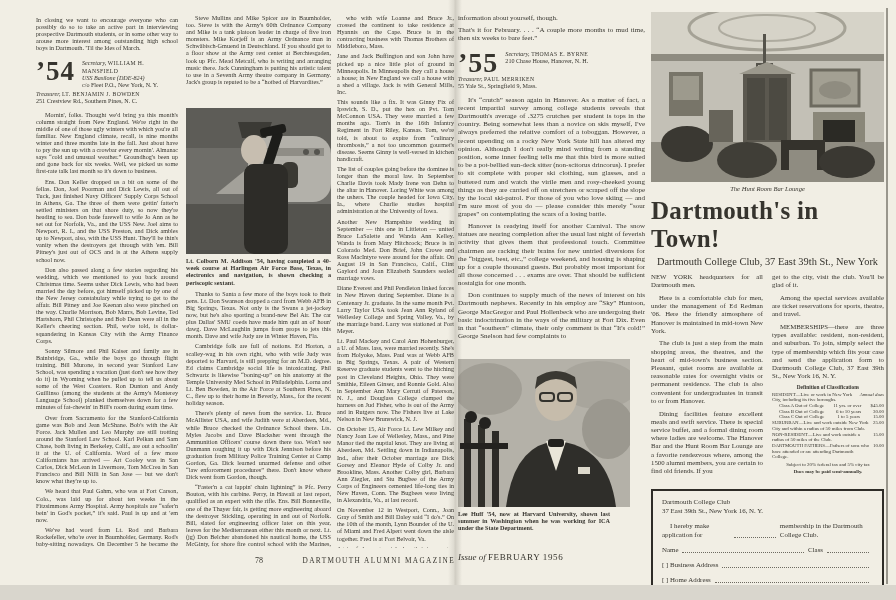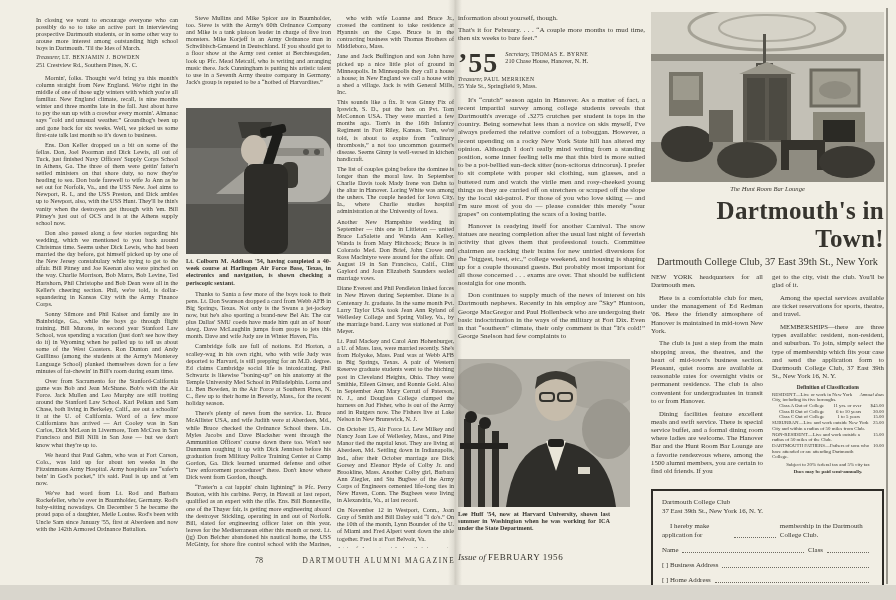--- a/index.html
+++ b/index.html
@@ -27,21 +27,21 @@
   .cap{font-weight:bold;font-size:6.2px;line-height:7.2px;text-align:justify;margin:3px 0 4px 0;}
   .cap-italic{font-style:italic;font-weight:normal;font-size:6.6px;text-align:center;margin:3px 0 2px 0;}
 
   .rcol{position:absolute;left:458px;top:14px;width:187px;font-size:7.0px;line-height:8.2px;text-align:justify;overflow:hidden;height:534px;}
   .rcol .rtext{height:342px;overflow:hidden;}
   .rcol p{margin:0 0 3.5px 0;text-indent:10px;}
   .rcol p.flush{text-indent:0;}
   .rcol .year{font-size:28px;}
 
   .ad{position:absolute;left:651px;top:12px;width:233px;}
-  .ad-headline{font-size:25px;font-weight:bold;text-align:right;margin:5px 0 3px 0;letter-spacing:.3px;}
+  .ad-headline{font-size:25px;font-weight:bold;text-align:left;margin:5px 0 3px 0;letter-spacing:.3px;}
   .ad-sub{font-size:10.4px;font-weight:normal;text-align:center;margin:0 0 6px 0;}
   .ad-cols{display:flex;gap:9px;}
   .ad-col{width:112px;font-size:6.8px;line-height:8.2px;text-align:justify;}
   .ad-col p{margin:0 0 4.5px 0;text-indent:8px;}
   .ad-col p:first-child{text-indent:0;}
 
   .classes{font-size:4.9px;line-height:5.7px;margin-top:1px;text-align:left;}
   .classes .ttl{text-align:center;font-weight:bold;font-size:5.3px;margin-bottom:1px;}
   .crow{display:flex;justify-content:space-between;}
   .crow .t{flex:1;padding-right:3px;}
@@ -63,20 +63,29 @@
   .footer-right .il{font-style:italic;}
   .footer-right .dt{letter-spacing:.6px;margin-top:25px;}
 </style>
 </head>
 <body>
 
 <div class="spread">
 
   <div class="col" style="left:36px;top:16px;width:142px;height:532px;">
     <p class="flush">In closing we want to encourage everyone who can possibly do so to take an active part in interviewing prospective Dartmouth students, or in some other way to arouse more interest among outstanding high school boys in Dartmouth. 'Til the Ides of March.</p>
+    <div class="sechead">
+      <span class="year">’54</span>
+      <span class="offr">
+        <span class="lbl">Secretary,</span>
+        <span class="nm">WILLIAM H. MANSFIELD</span><br>
+        <span style="font-style:italic">USS Basilone (DDE-824)</span><br>
+        <span>c/o Fleet P.O., New York, N. Y.</span>
+      </span>
+    </div>
     <div class="offr treas">
       <span class="lbl">Treasurer,</span>
       <span class="nm">LT. BENJAMIN J. BOWDEN</span><br>
       <span>251 Crestview Rd., Southern Pines, N. C.</span>
     </div>
     <div class="plist">
 
     <p>Mornin', folks. Thought we'd bring ya this month's column straight from New England. We're right in the middle of one of those ugly winters with which you're all familiar. New England climate, recall, is nine months winter and three months late in the fall. Just about have to pry the sun up with a crowbar every mornin'. Almanac says “cold and unusual weather.” Groundhog's been up and gone back for six weeks. Well, we picked us some first-rate talk last month so it's down to business.</p>
         <p>Ens. Don Keller dropped us a bit on some of the fellas. Don, Joel Poorman and Dick Lewis, all out of Tuck, just finished Navy Officers' Supply Corps School in Athens, Ga. The three of them were gettin' fatter'n settled ministers on that shore duty, so now they're heading to sea. Don bade farewell to wife Jo Ann as he set out for Norfolk, Va., and the USS New. Joel aims to Newport, R. I., and the USS Preston, and Dick ambles up to Newport, also, with the USS Hunt. They'll be thin's vanity when the destroyers get through with 'em. Bill Pitney's just out of OCS and is at the Athens supply school now.</p>
         <p>Don also passed along a few stories regarding his wedding, which we mentioned to you back around Christmas time. Seems usher Dick Lewis, who had been married the day before, got himself picked up by one of the New Jersey constabulary while trying to get to the affair. Bill Pitney and Joe Keenan also were pinched on the way. Charlie Morrison, Bob Marrs, Bob Levine, Ted Hartshorn, Phil Christophe and Bob Dean were all in the Keller's cheering section. Phil, we're told, is dollar-squandering in Kansas City with the Army Finance Corps.</p>

